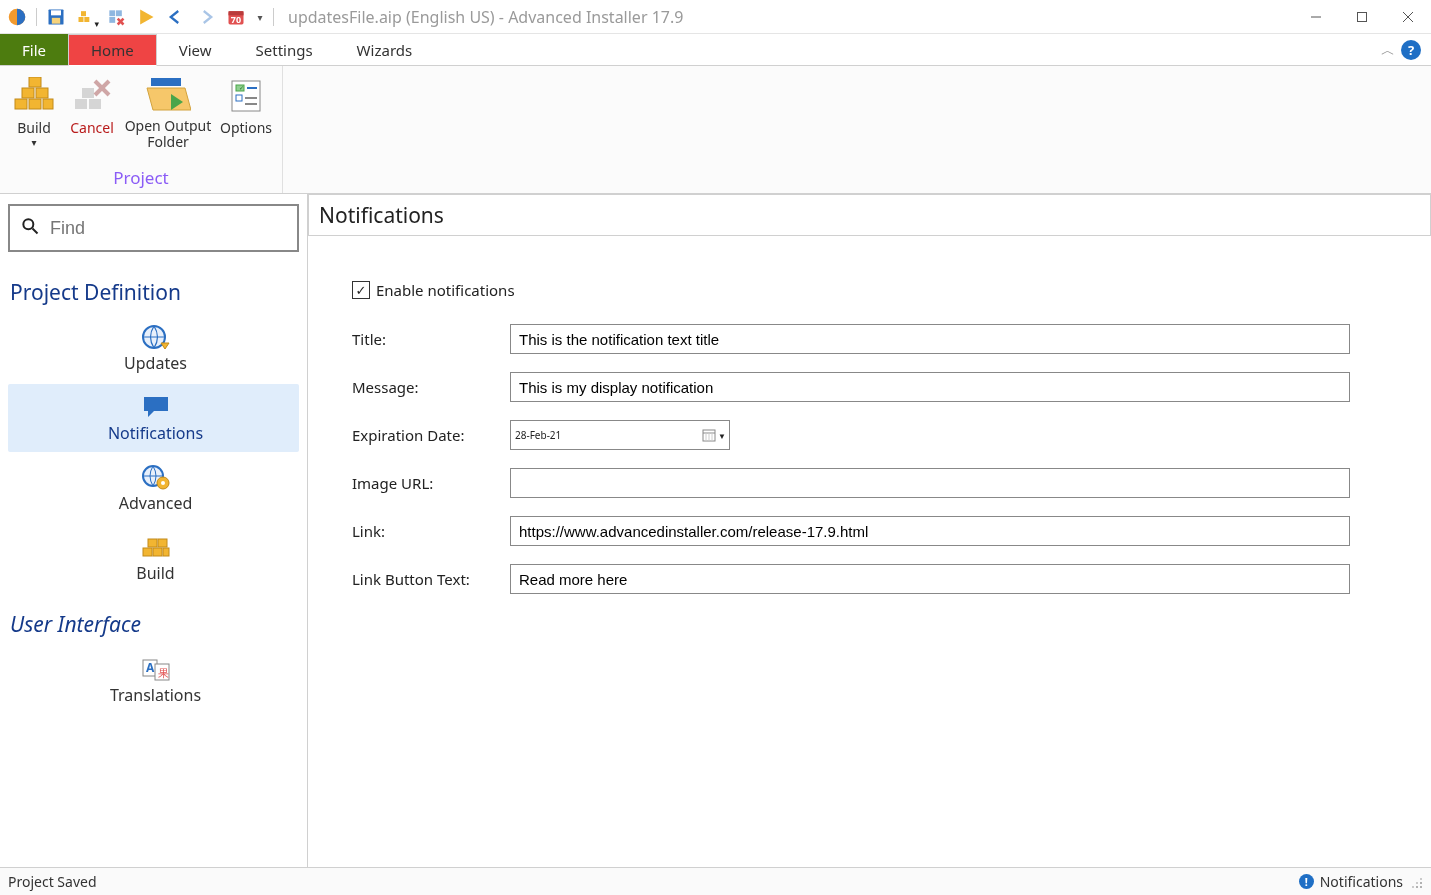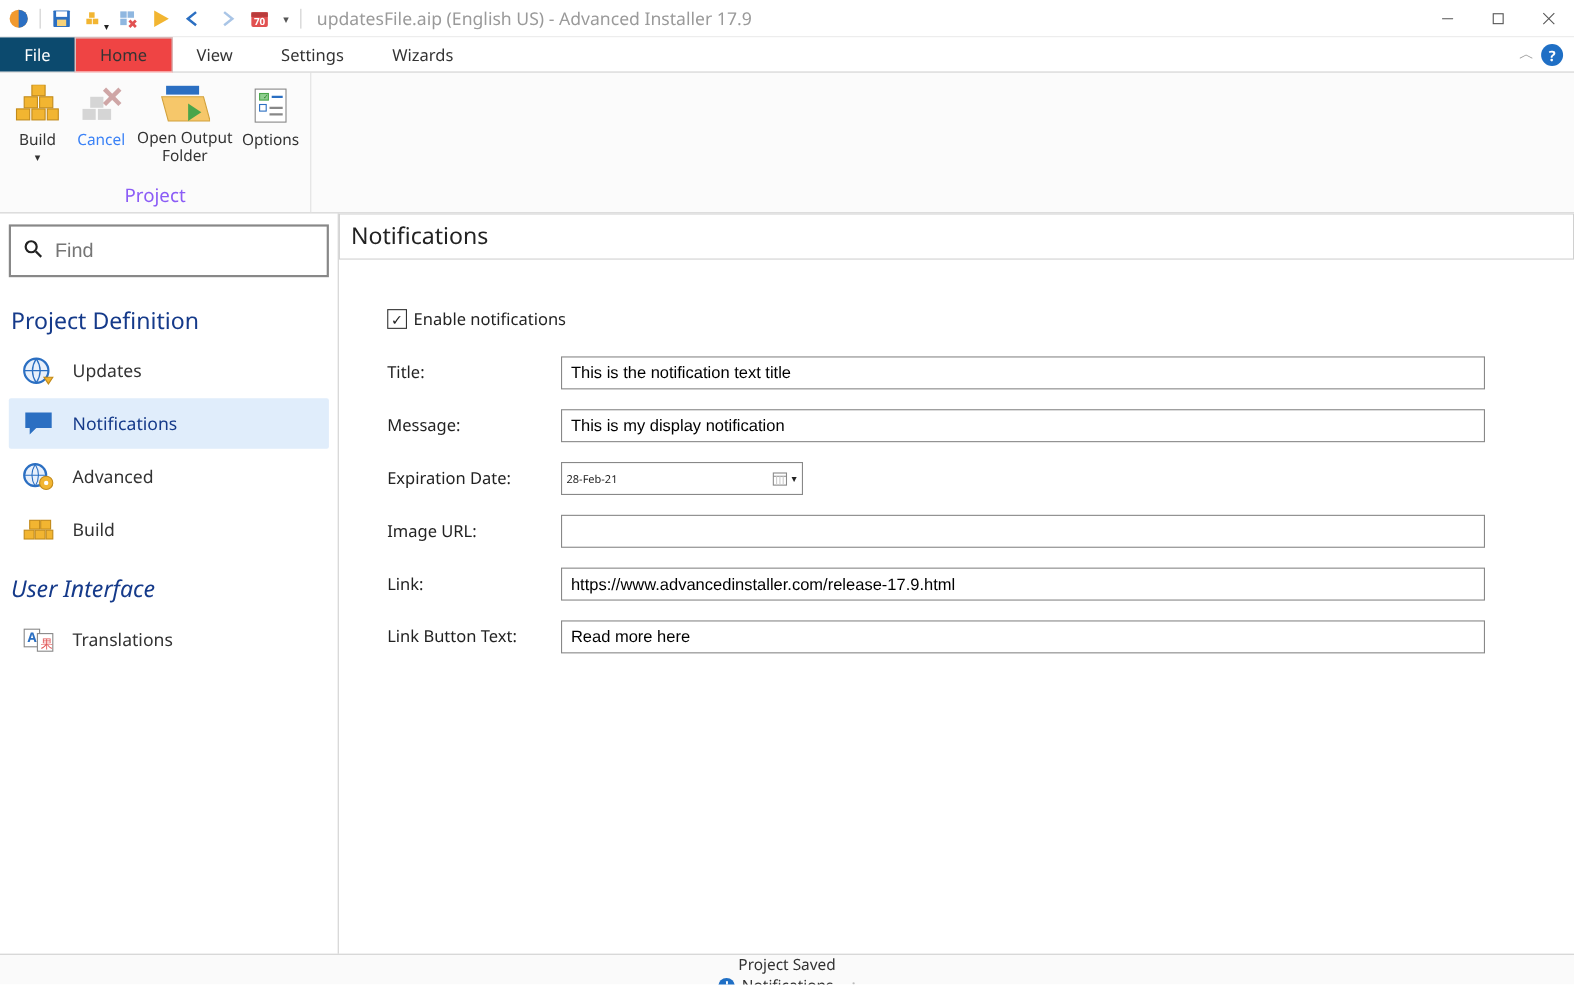--- a/index.html
+++ b/index.html
@@ -49,21 +49,21 @@
     position:relative;
   }
   .ribbon-tab {
     padding: 0 22px;
     display:flex; align-items:center;
     font-size:15px;
     color:#333;
     border-top:1px solid transparent;
   }
   .ribbon-tab.file {
-    background:#0c4a6e;
+    background:#4d7c0f;
     color:#fff;
   }
   .ribbon-tab.active {
     background:#ef4444;
     border:1px solid #d0d0d0;
     border-bottom:1px solid #fff;
     margin-bottom:-1px;
   }
   .ribbon-right {
     margin-left:auto;
@@ -107,21 +107,21 @@
   .rb-item {
     width:74px;
     display:flex;
     flex-direction:column;
     align-items:center;
     text-align:center;
     font-size:14px;
     color:#333;
     padding-top:2px;
   }
-  .rb-item.disabled { color:#3b82f6; }
+  .rb-item.disabled { color:#b91c1c; }
   .rb-icon { width:48px; height:44px; display:flex; align-items:center; justify-content:center; }
   .rb-caret { font-size:10px; margin-top:-2px; }
   
   .main-split {
     display:flex;
     height: calc(100% - 34px - 32px - 128px - 28px);
     min-height:200px;
   }
   .sidebar {
     width:308px;
@@ -148,25 +148,25 @@
     background:transparent;
   }
   .section-hdr {
     font-size:21px;
     color:#153a8a;
     padding:6px 4px 6px 2px;
   }
   .nav-item {
     display:flex;
     align-items:center;
-    gap:14px;
     padding:8px 6px 8px 10px;
     font-size:16px;
     color:#333;
     border-radius:2px;
+    flex-direction:column;
   }
   .nav-item.active {
     background:#e0edfb;
     color:#153a8a;
   }
   .nav-icon { width:34px; height:30px; display:flex; align-items:center; justify-content:center; }
   
   .content {
     flex:1;
     display:flex;
@@ -225,21 +225,20 @@
   .statusbar {
     height:28px;
     border-top:1px solid #d0d0d0;
     display:flex;
     align-items:center;
     justify-content:space-between;
     font-size:14px;
     color:#333;
     background:#fafafa;
     padding:0 8px;
-    flex-direction:column;
   }
   .status-right { display:flex; align-items:center; gap:6px; color:#333; }
   .status-info-icon {
     width:15px; height:15px; border-radius:50%;
     background:#1f6fc5; color:#fff;
     display:flex; align-items:center; justify-content:center;
     font-size:11px; font-weight:bold;
   }
   .grip { width:14px; height:14px; color:#999; display:flex; align-items:flex-end; justify-content:flex-end;}
 </style>

